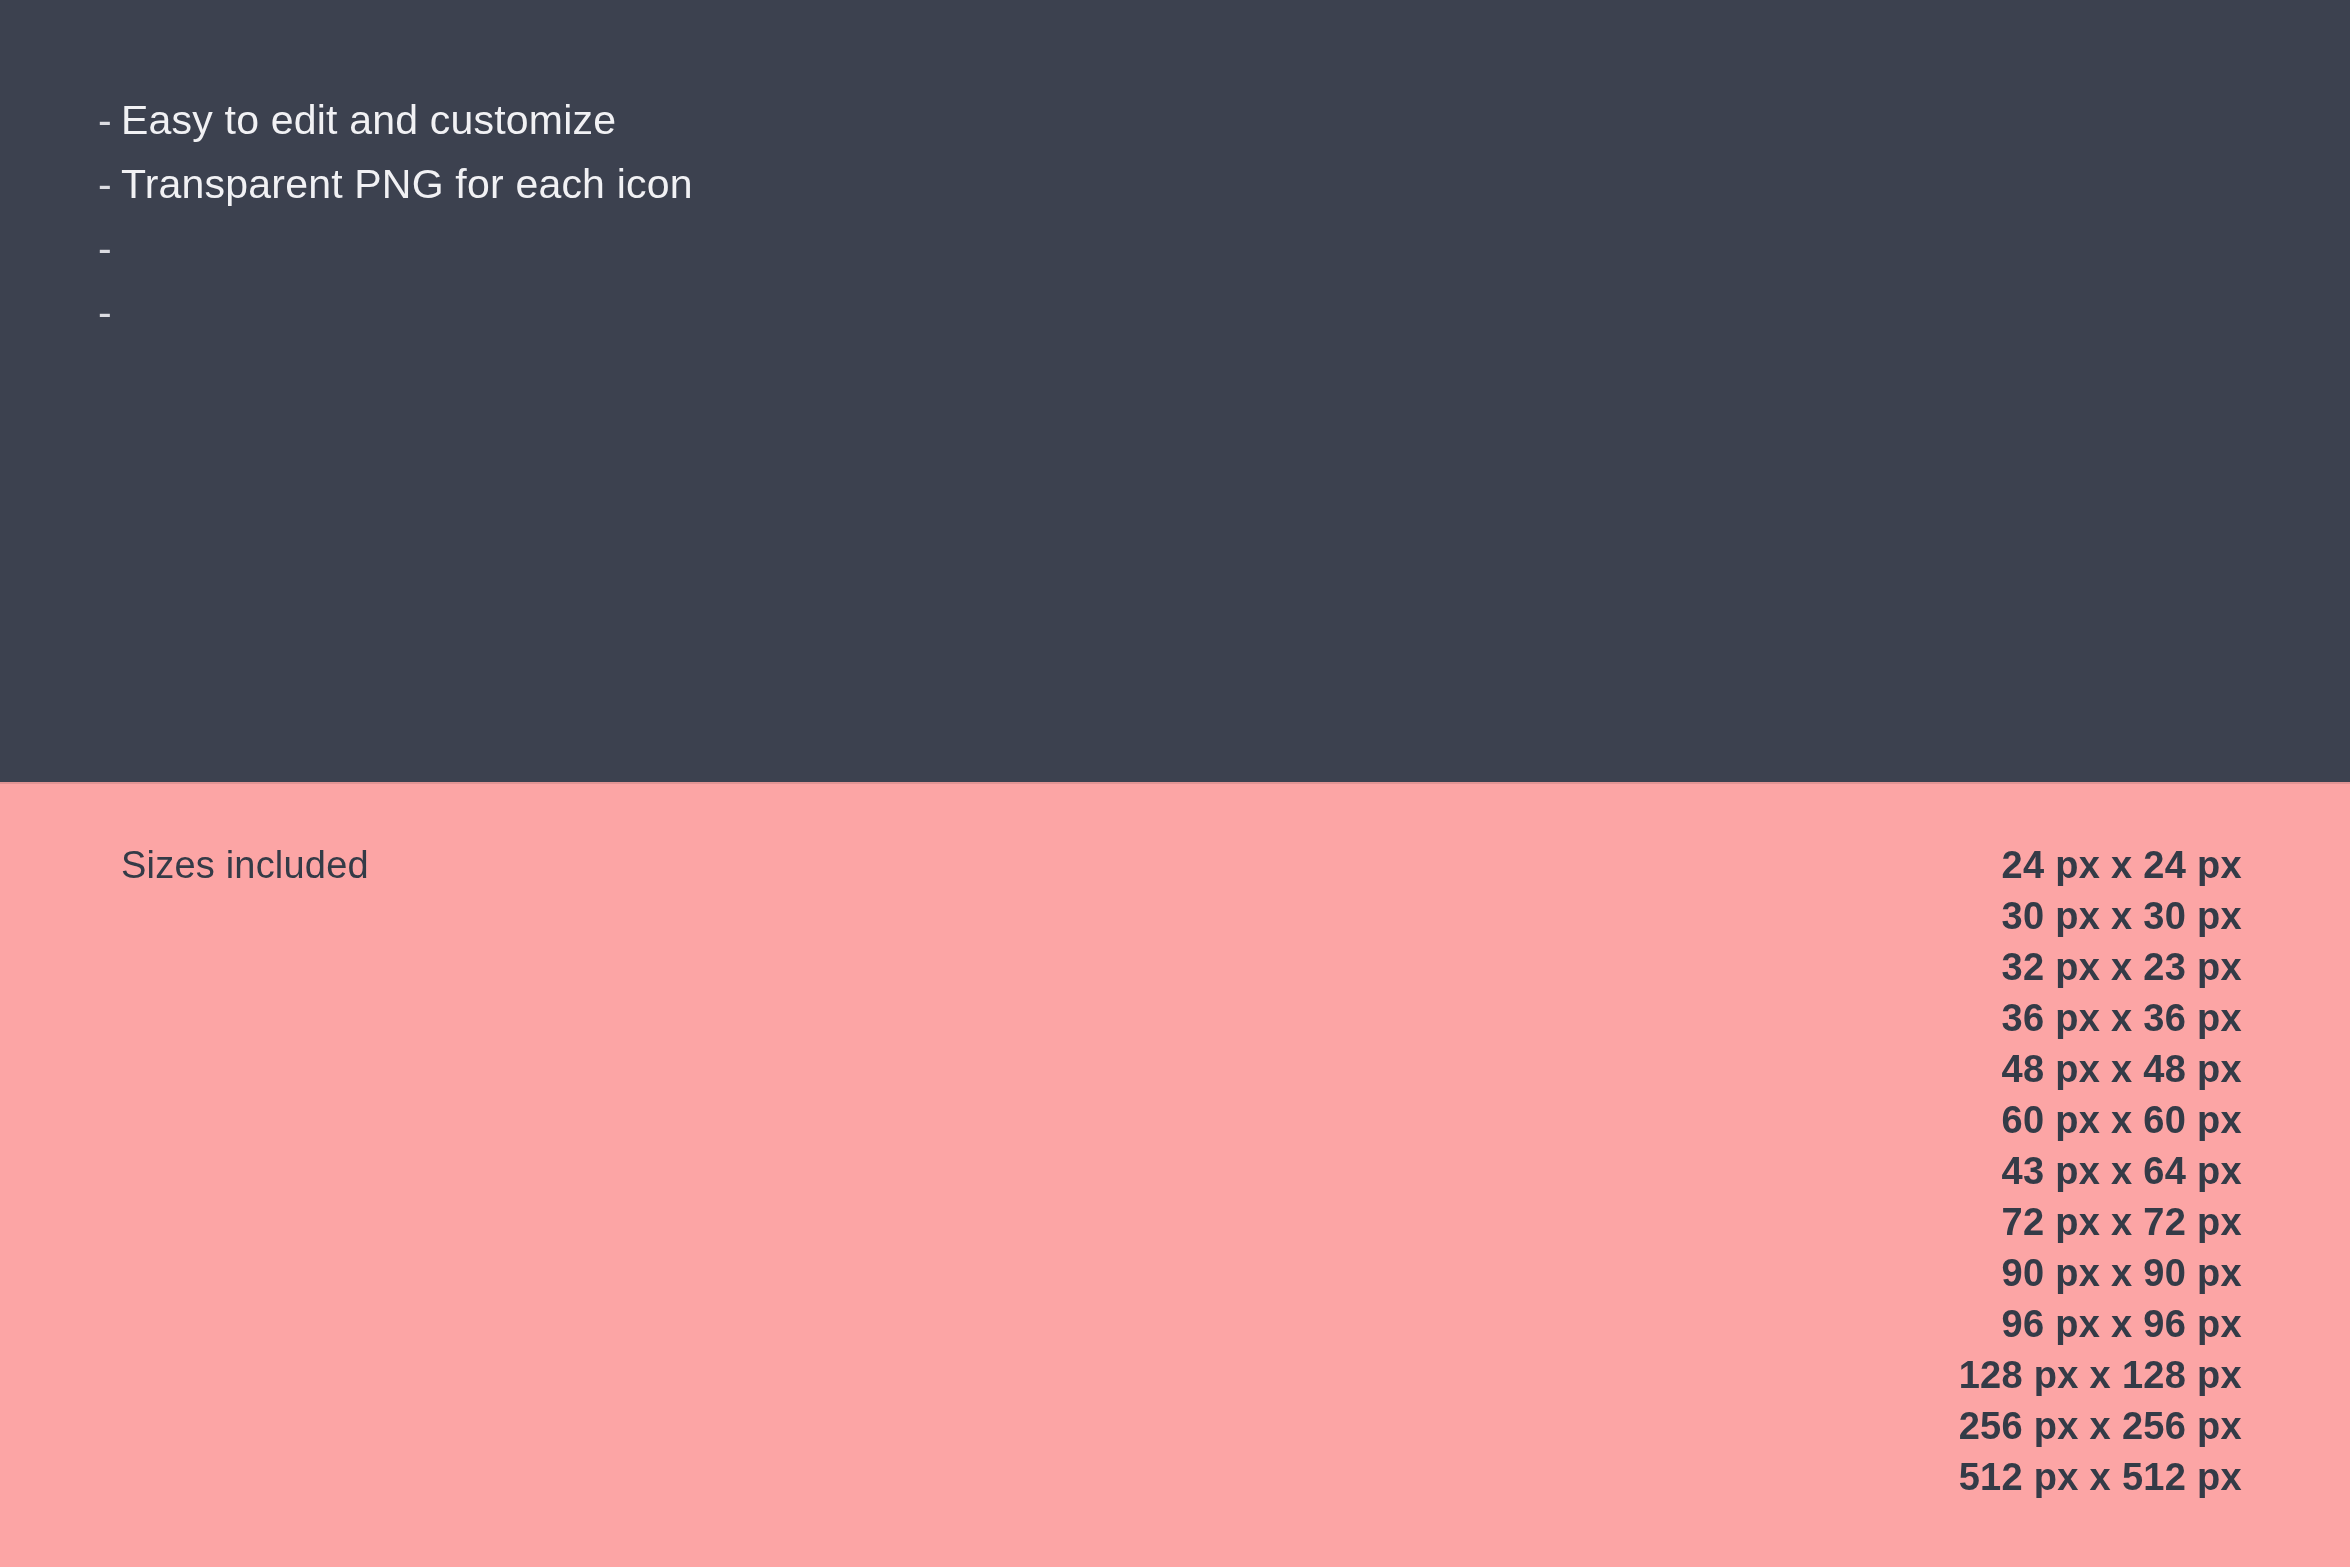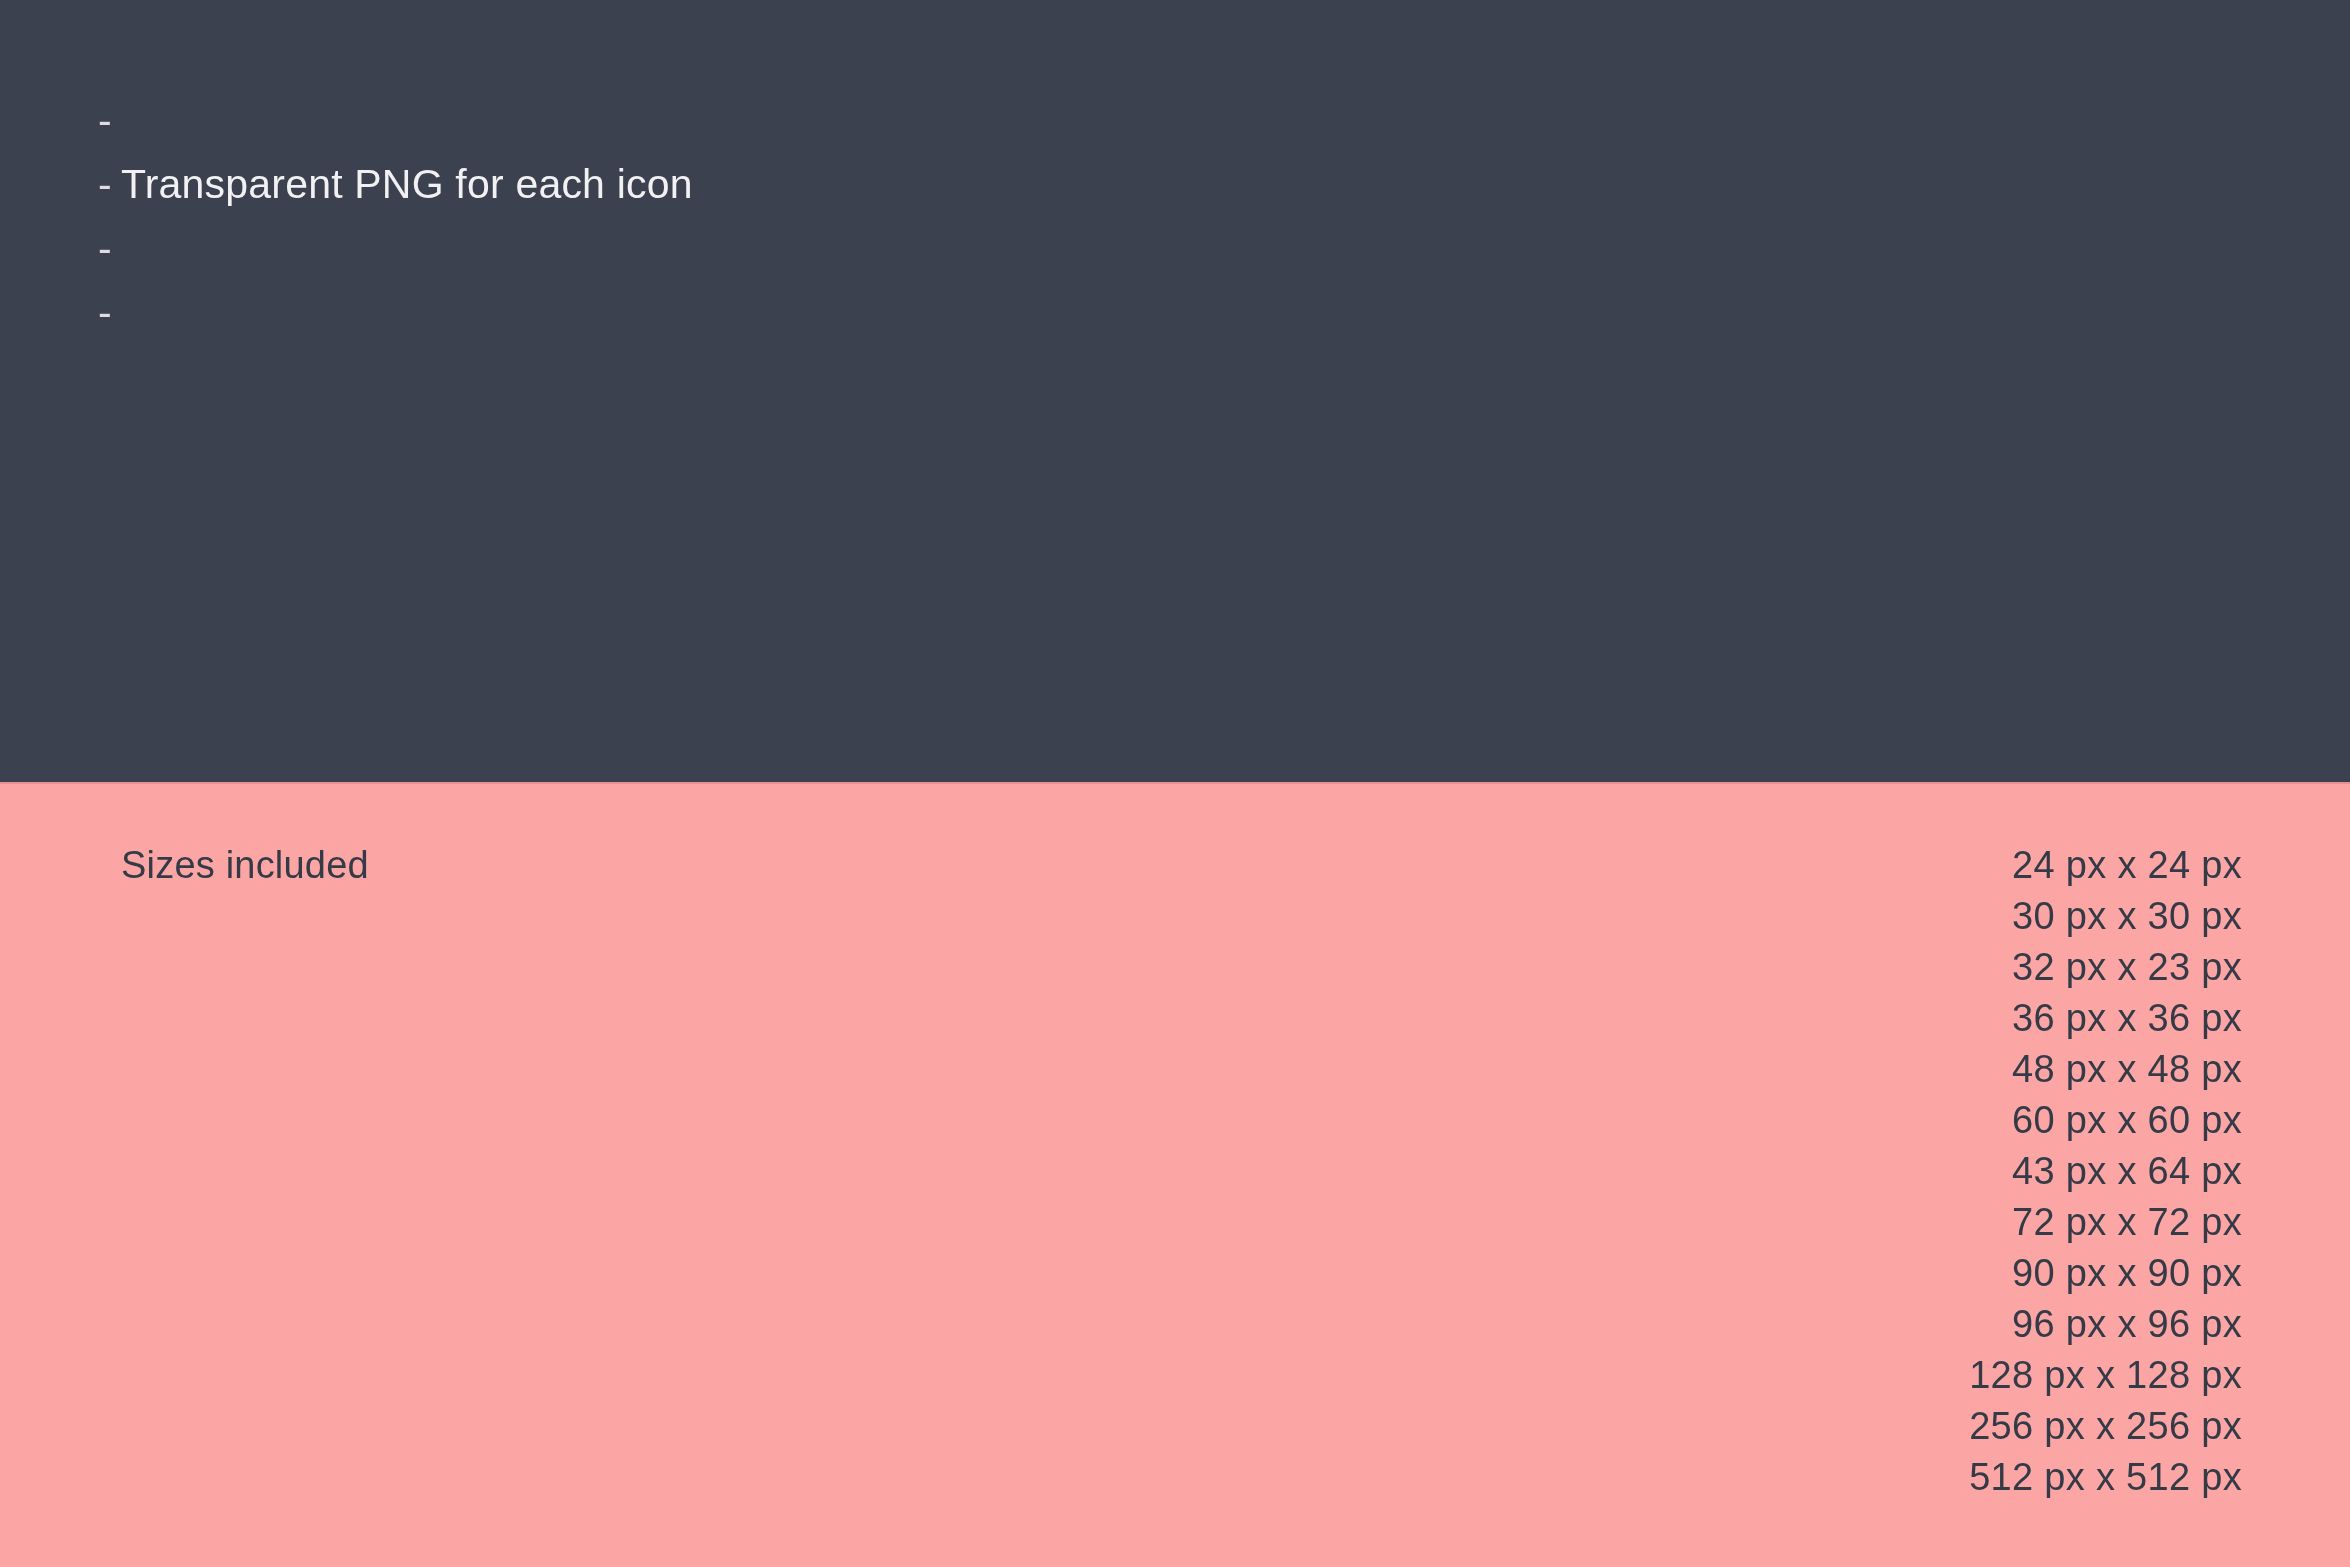--- a/index.html
+++ b/index.html
@@ -100,21 +100,21 @@
     top: 58px;
     margin: 0;
     padding: 0;
     list-style: none;
     text-align: right;
   }
 
   .size-item {
     color: #343b47;
     font-size: 38px;
-    font-weight: 400;
+    font-weight: 700;
     line-height: 51px;
     height: 51px;
     letter-spacing: 0.3px;
     white-space: nowrap;
     text-align: right;
   }
 
   .divider-line {
     position: absolute;
     left: 0;
@@ -128,20 +128,21 @@
 </head>
 <body>
 
 <div id="page">
 
   <section class="hero-panel">
     <ul class="feature-list">
 
       <li class="feature-item">
         <span class="feature-dash">-</span>
+        <span class="feature-text">Easy to edit and customize</span>
       </li>
 
       <li class="feature-item">
         <span class="feature-dash">-</span>
         <span class="feature-text">Transparent PNG for each icon</span>
       </li>
 
       <li class="feature-item">
         <span class="feature-dash">-</span>
       </li>

